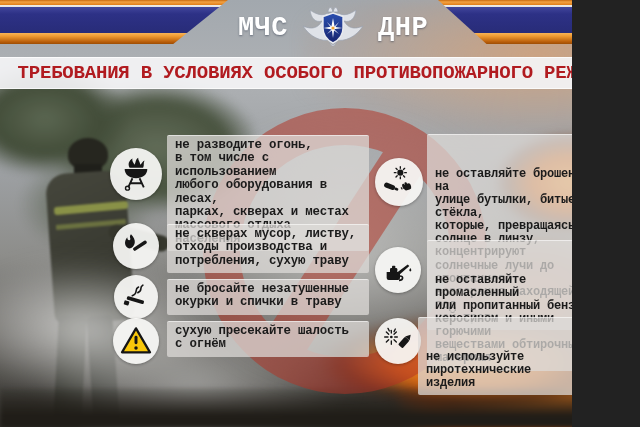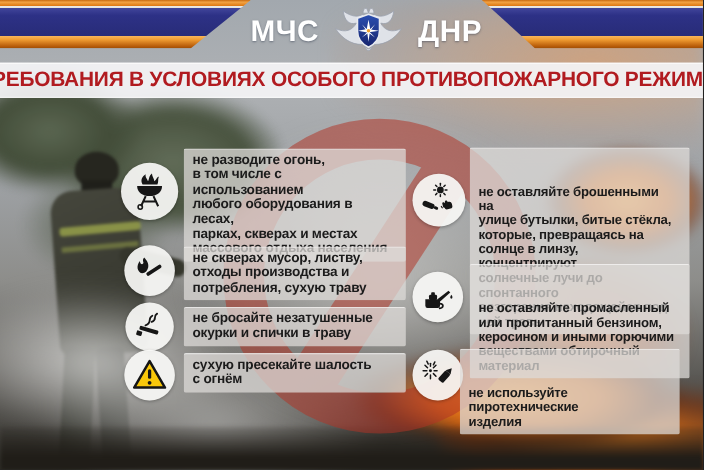--- a/index.html
+++ b/index.html
@@ -1,18 +1,18 @@
 <!DOCTYPE html>
 <html><head>
 <meta charset="utf-8">
 <style>
   html,body{margin:0;padding:0;background:#222;}
   .poster{
-    position:relative;width:639px;height:427px;overflow:hidden;
-    font-family:Liberation Sans, sans-serif;
+    position:relative;width:572px;height:427px;overflow:hidden;
+    font-family:Liberation Mono, monospace;
     background:linear-gradient(180deg,#a2a8ae 0%,#aeb1b4 18%,#9da0a3 40%,#8d8d8a 60%,#565450 82%,#33322d 100%);
   }
   .poster *{box-sizing:border-box;}
   .bglayer{position:absolute;pointer-events:none;}
   .bg-sky-warm{left:300px;top:0;width:340px;height:140px;
     background:radial-gradient(ellipse at 70% 40%,rgba(216,158,112,.75),rgba(176,152,138,.3) 60%,transparent 78%);
     filter:blur(6px);}
   .bg-trees{left:-25px;top:62px;width:280px;height:190px;
     background:
       radial-gradient(ellipse 120px 80px at 25% 30%,#55614a 0%,#3a452f 45%,transparent 72%),

